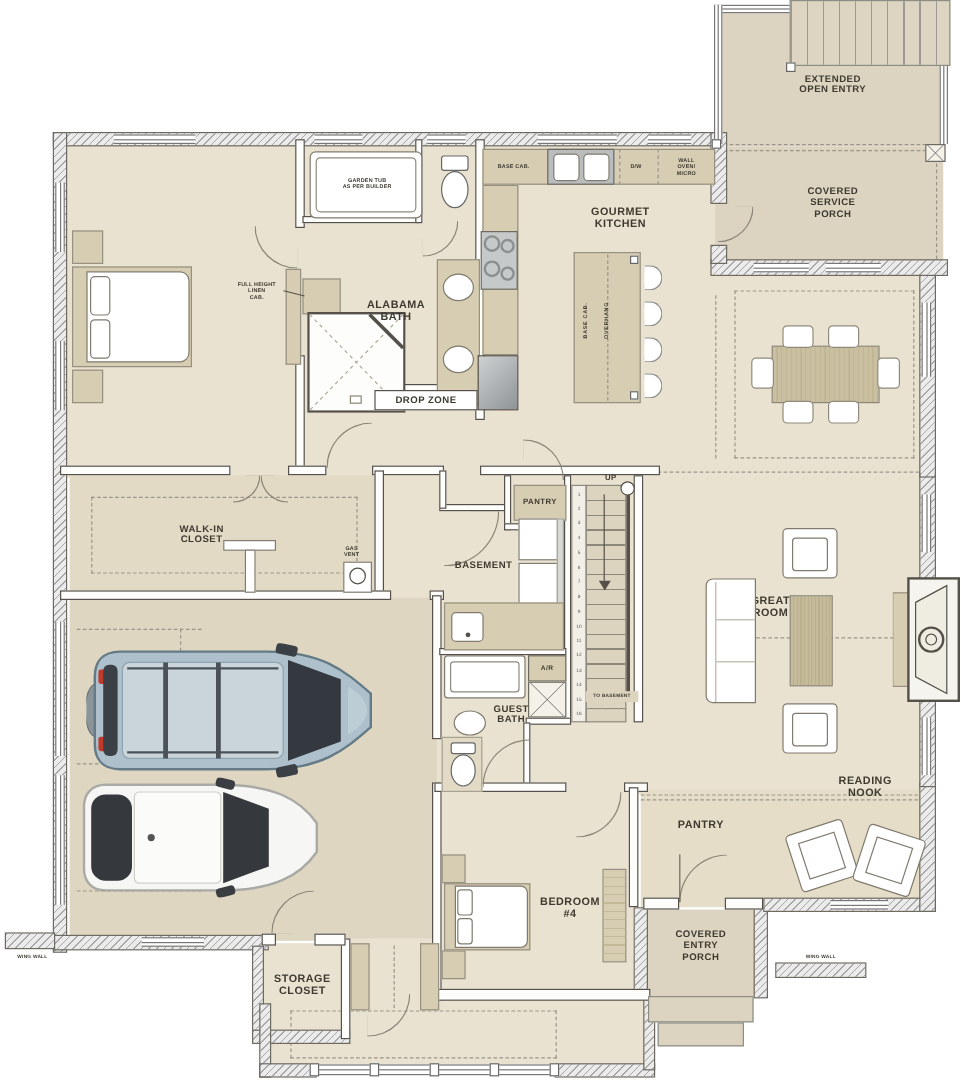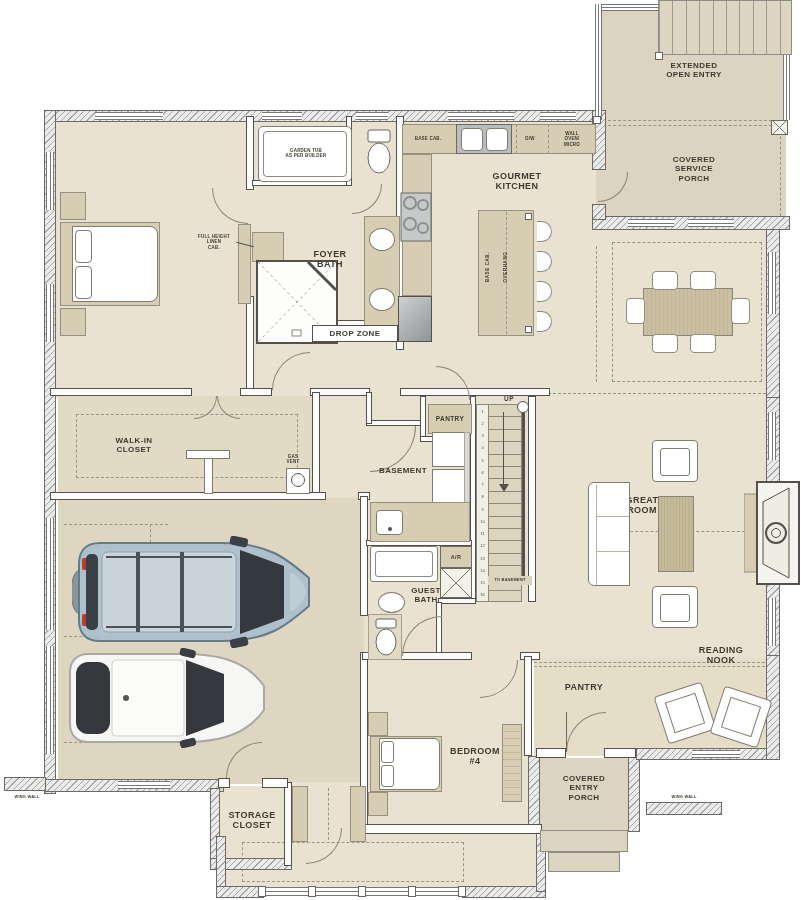--- a/index.html
+++ b/index.html
@@ -209,21 +209,21 @@
   <svg class="a" style="left:256px;top:260px;width:82px;height:84px" viewBox="0 0 82 84">
     <rect x="1" y="1" width="80" height="82" fill="#fdfdfb" stroke="#55514a" stroke-width="2"></rect>
     <line x1="2" y1="2" x2="80" y2="82" stroke="#b0a99a" stroke-dasharray="3 3"></line>
     <line x1="80" y1="2" x2="2" y2="82" stroke="#b0a99a" stroke-dasharray="3 3"></line>
     <line x1="52" y1="2" x2="80" y2="30" stroke="#55514a" stroke-width="3"></line>
     <rect x="36" y="70" width="9" height="6" fill="none" stroke="#8a8578"></rect>
   </svg>
   <div class="a tan" style="left:364px;top:216px;width:36px;height:122px"></div>
   <div class="a wf" style="left:369px;top:228px;width:26px;height:23px;border-radius:50%"></div>
   <div class="a wf" style="left:369px;top:288px;width:26px;height:23px;border-radius:50%"></div>
-  <div class="a lbl f9" style="left:298px;top:246px;width:64px;height:26px">FOYER
+  <div class="a lbl f9" style="left:298px;top:246px;width:64px;height:26px">ALABAMA
 BATH</div>
   <div class="a lbl f8" style="left:312px;top:325px;width:86px;height:17px;background:#fff;border:1px solid #55514a">DROP ZONE</div>
 
   <div class="a tan" style="left:402px;top:124px;width:194px;height:30px"></div>
   <div class="a tan" style="left:402px;top:154px;width:30px;height:142px"></div>
   <div class="a lbl f45" style="left:404px;top:134px;width:48px;height:10px">BASE CAB.</div>
   <div class="a" style="left:456px;top:124px;width:56px;height:30px;background:#b9bdbe;border:1px solid #6d6a62">
     <div class="a wf" style="left:4px;top:3px;width:22px;height:23px;border-radius:4px"></div>
     <div class="a wf" style="left:29px;top:3px;width:22px;height:23px;border-radius:4px"></div>
   </div>
@@ -335,21 +335,21 @@
   </div>
   <div class="a lbl f8" style="left:400px;top:582px;width:52px;height:26px">GUEST
 BATH</div>
   <div class="a wf" style="left:378px;top:592px;width:27px;height:21px;border-radius:50%"></div>
   <div class="a" style="left:368px;top:614px;width:34px;height:46px;background:var(--closetf);border:1px solid #a7a192"></div>
   <svg class="a" style="left:373px;top:618px;width:26px;height:40px" viewBox="0 0 26 40">
     <rect x="3" y="1" width="20" height="9" rx="2" fill="#fff" stroke="#666"></rect>
     <ellipse cx="13" cy="24" rx="10" ry="13" fill="#fff" stroke="#666"></ellipse>
   </svg>
 
-  <div class="a lbl f8" style="left:89px;top:432px;width:90px;height:26px">WALK-IN
+  <div class="a lbl f8" style="left:123px;top:432px;width:90px;height:26px">WALK-IN
 CLOSET</div>
   <div class="a wf" style="left:186px;top:450px;width:44px;height:9px"></div>
   <div class="a wf" style="left:204px;top:458px;width:9px;height:36px"></div>
   <div class="a lbl f45" style="left:278px;top:452px;width:30px;height:14px">GAS
 VENT</div>
   <div class="a wf" style="left:286px;top:468px;width:24px;height:26px">
     <div class="a" style="left:4px;top:4px;width:14px;height:14px;border:1px solid #55514a;border-radius:50%"></div>
   </div>
 
   <svg class="a" style="left:72px;top:536px;width:246px;height:112px" viewBox="0 0 246 112">

